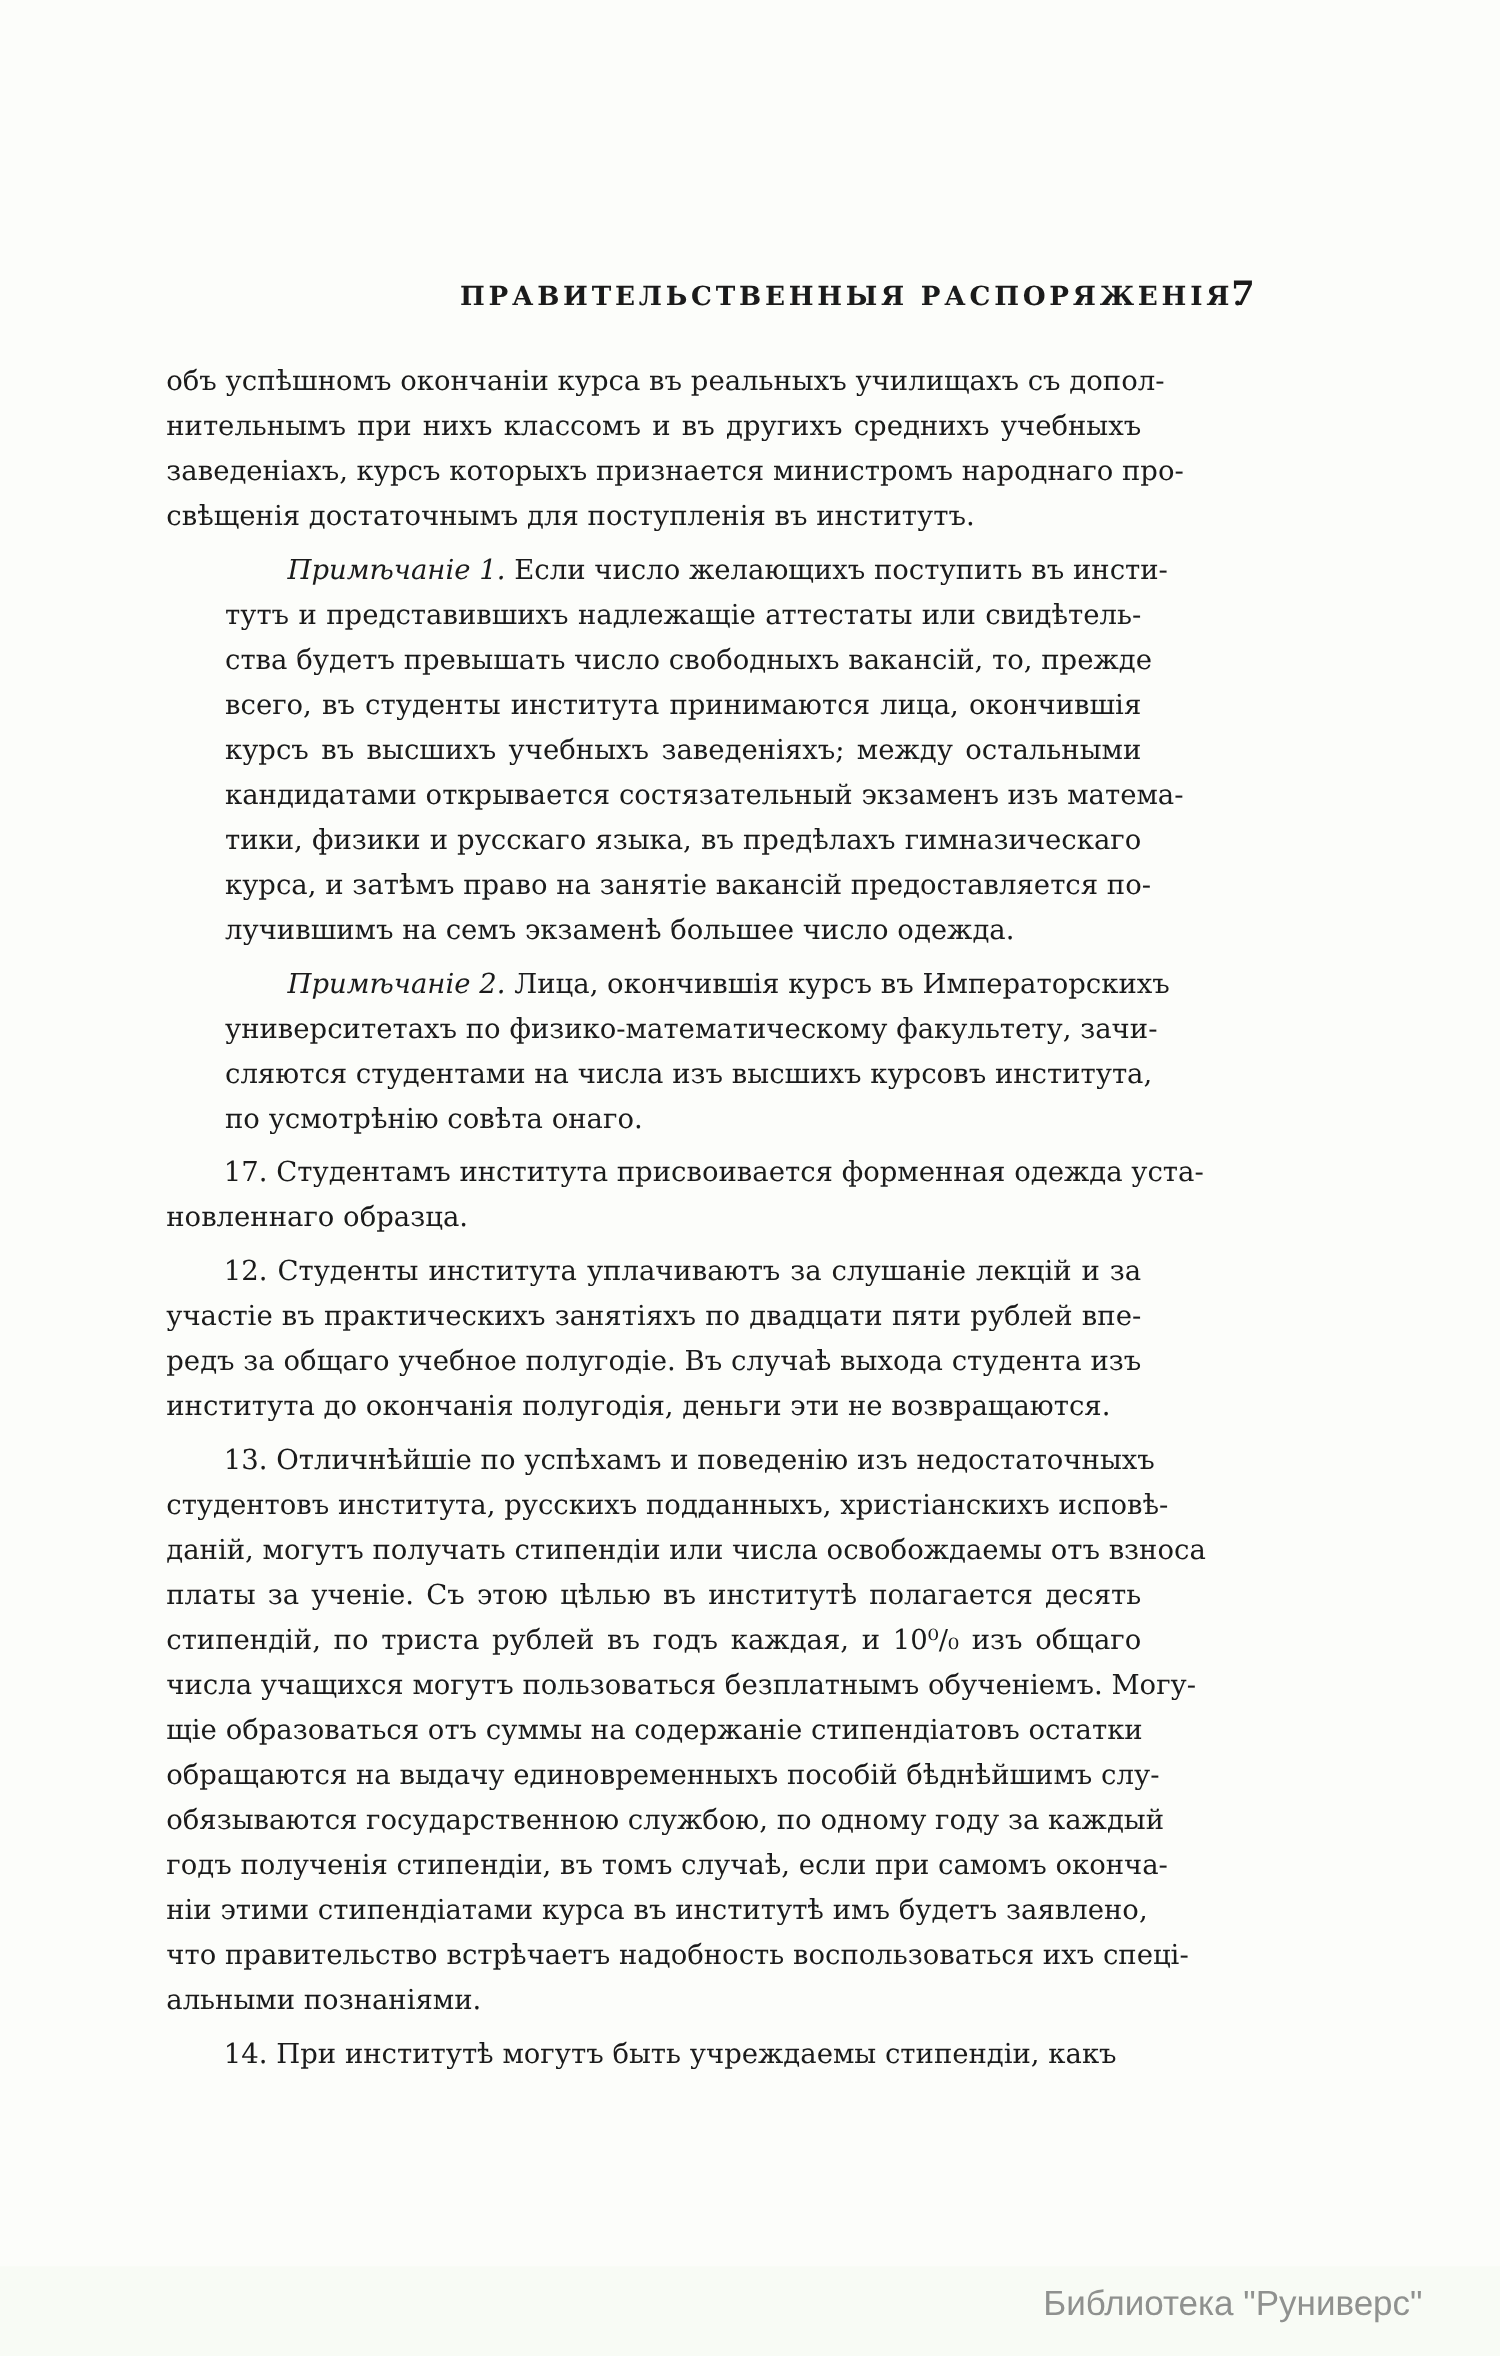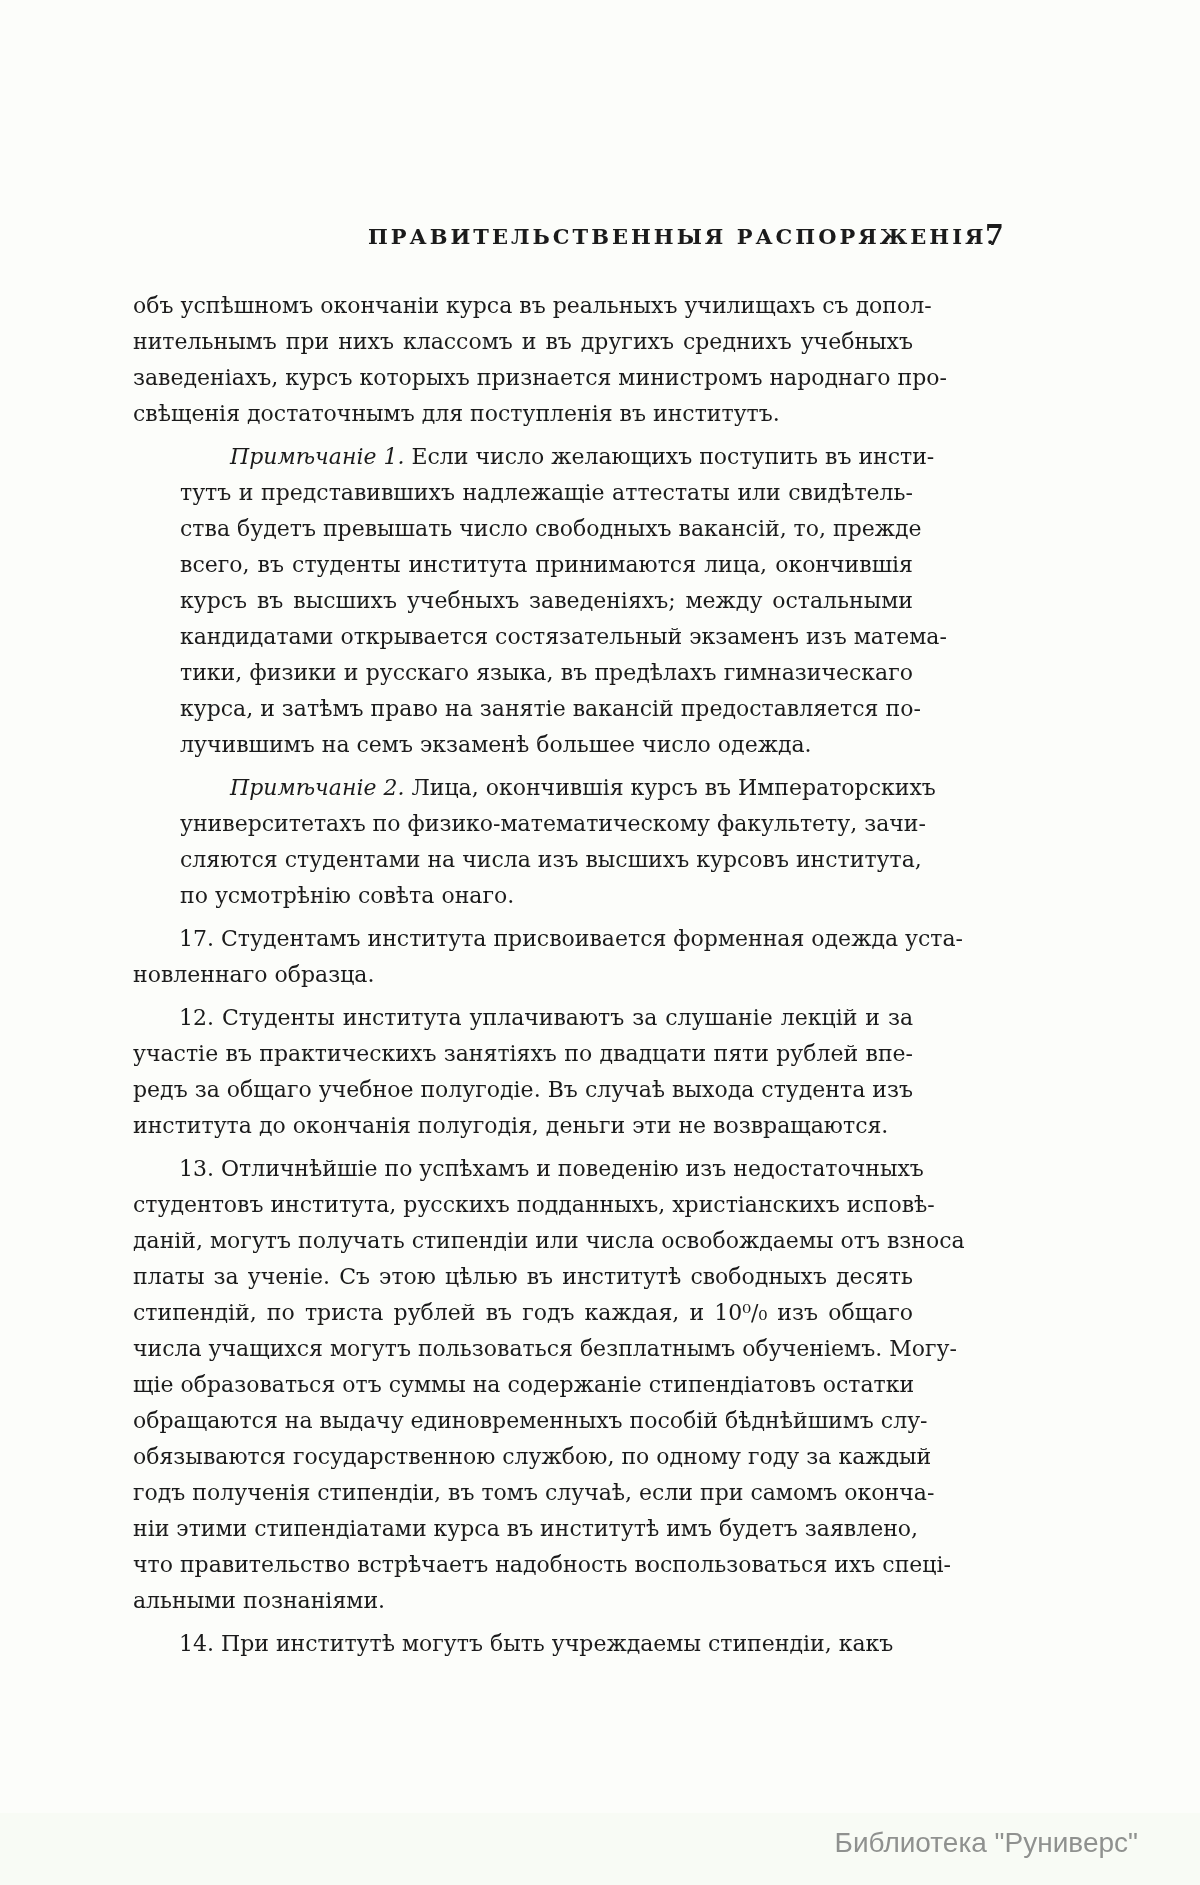--- a/index.html
+++ b/index.html
@@ -105,21 +105,21 @@
     <div class="block para">
       <div class="line line--indent">12. Студенты института уплачиваютъ за слушаніе лекцій и за</div>
       <div class="line">участіе въ практическихъ занятіяхъ по двадцати пяти рублей впе-</div>
       <div class="line">редъ за общаго учебное полугодіе. Въ случаѣ выхода студента изъ</div>
       <div class="line line--last">института до окончанія полугодія, деньги эти не возвращаются.</div>
     </div>
     <div class="block para">
       <div class="line line--indent">13. Отличнѣйшіе по успѣхамъ и поведенію изъ недостаточныхъ</div>
       <div class="line">студентовъ института, русскихъ подданныхъ, христіанскихъ исповѣ-</div>
       <div class="line">даній, могутъ получать стипендіи или числа освобождаемы отъ взноса</div>
-      <div class="line">платы за ученіе. Съ этою цѣлью въ институтѣ свободныхъ десять</div>
+      <div class="line">платы за ученіе. Съ этою цѣлью въ институтѣ полагается десять</div>
       <div class="line">стипендій, по триста рублей въ годъ каждая, и 10⁰/₀ изъ общаго</div>
       <div class="line">числа учащихся могутъ пользоваться безплатнымъ обученіемъ. Могу-</div>
       <div class="line">щіе образоваться отъ суммы на содержаніе стипендіатовъ остатки</div>
       <div class="line">обращаются на выдачу единовременныхъ пособій бѣднѣйшимъ слу-</div>
       <div class="line">обязываются государственною службою, по одному году за каждый</div>
       <div class="line">годъ полученія стипендіи, въ томъ случаѣ, если при самомъ оконча-</div>
       <div class="line">ніи этими стипендіатами курса въ институтѣ имъ будетъ заявлено,</div>
       <div class="line">что правительство встрѣчаетъ надобность воспользоваться ихъ спеці-</div>
       <div class="line line--last">альными познаніями.</div>
     </div>

